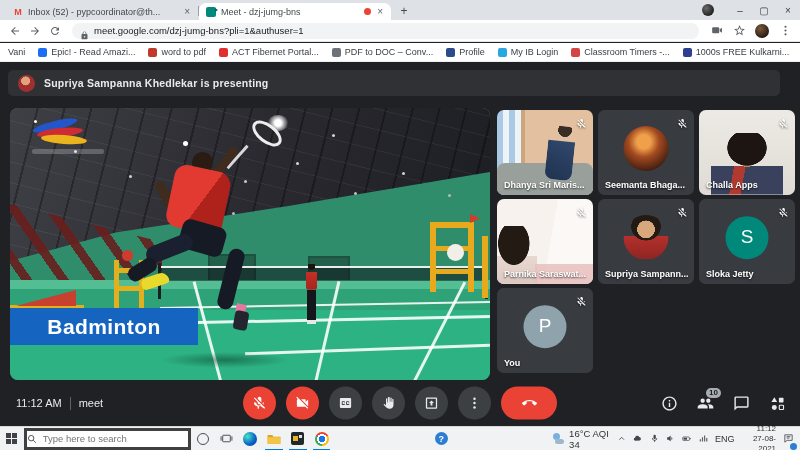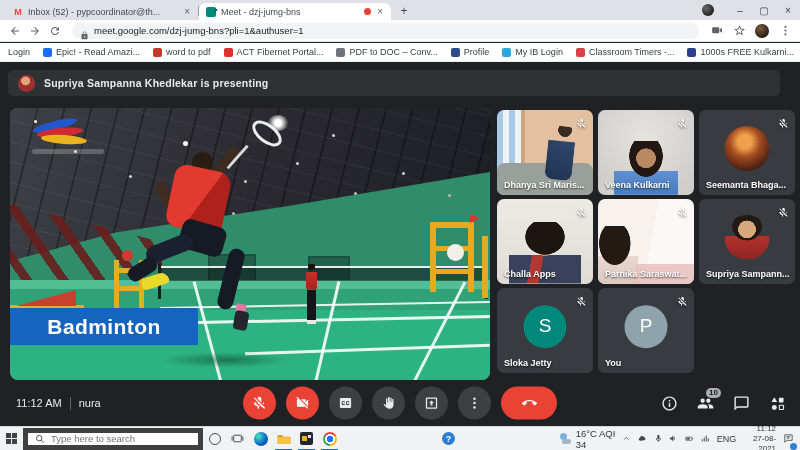--- a/index.html
+++ b/index.html
@@ -171,21 +171,21 @@
   .ric{position:relative;color:#e8eaed;display:flex;align-items:center;justify-content:center;}
   .ric svg{width:17px;height:17px;}
   .ppl-badge{position:absolute;top:-7px;right:-7px;background:#a8aeb4;color:#1b1c1e;font-size:8px;font-weight:bold;border-radius:8px;padding:1px 3px;line-height:1;}
 
   
   .taskbar{position:absolute;left:0;top:426px;width:800px;height:24px;background:#f1f2f4;border-top:1px solid #d8d8d8;display:flex;align-items:center;}
   .tb-item{height:24px;display:flex;align-items:center;justify-content:center;position:relative;}
   .start{width:26px;}
   .winlogo{display:grid;grid-template-columns:5px 5px;grid-template-rows:5px 5px;gap:1px;}
   .winlogo span{background:#3f4247;}
-  .tsearch{width:182px;height:22px;background:#fff;border:5px solid #404040;display:flex;align-items:center;gap:6px;padding:0 7px;}
+  .tsearch{width:182px;height:22px;background:#fff;border:3px solid #404040;display:flex;align-items:center;gap:6px;padding:0 0;}
   .tsearch svg{width:10px;height:10px;color:#555;}
   .tsearch input{border:none;outline:none;font-size:9.5px;color:#444;width:140px;font-family:"Liberation Sans",sans-serif;background:transparent;}
   .tico{width:26px;}
   .cortana{width:12px;height:12px;border:1.6px solid #4a4d52;border-radius:50%;}
   .taskview svg{width:13px;height:13px;color:#4a4d52;}
   .edgeic{width:14px;height:14px;border-radius:50%;background:radial-gradient(circle at 32% 32%,#45e6c3,#0b61c9 58%,#0a3e85);}
   .folderic svg{width:14px;height:12px;}
   .darkapp{width:13px;height:13px;border-radius:2px;background:#22262d;position:relative;}
   .darkapp:after{content:"";position:absolute;left:2px;top:4px;width:5px;height:5px;background:#e9b41e;}
   .darkapp:before{content:"";position:absolute;right:2px;top:3px;width:3px;height:3px;background:#dfe3e8;}
@@ -275,21 +275,21 @@
             <circle cx="12" cy="19" r="2"></circle>
           </svg>
         </span>
     </div>
   </div>
 
   <div class="bookmarks">
     <span class="bm-holder" style="display:flex;gap:13px;align-items:center;">
         <span class="bm">
           <span class="bmfav grid"></span>
-          <span>Login</span>
+          <span>Vani</span>
         </span>
         <span class="bm">
           <span class="bmfav" style="background: rgb(27, 110, 243);"></span>
           <span>Epic! - Read Amazi...</span>
         </span>
         <span class="bm">
           <span class="bmfav" style="background: rgb(192, 57, 43);"></span>
           <span>word to pdf</span>
         </span>
         <span class="bm">
@@ -381,27 +381,20 @@
 
     <div class="grid">
         <div class="tile">
           <div class="scene scene-dhanya"></div>
           <span class="tile-mic"><svg viewBox="0 0 24 24" fill="currentColor">
               <path d="M19 11h-1.7c0 .74-.16 1.43-.43 2.05l1.23 1.23c.56-.98.9-2.09.9-3.28zm-4.02.17c0-.06.02-.11.02-.17V5c0-1.66-1.34-3-3-3S9 3.34 9 5v.18l5.98 5.99zM4.27 3L3 4.27l6.01 6.01V11c0 1.66 1.33 3 2.99 3 .22 0 .44-.03.65-.08l1.66 1.66c-.71.33-1.5.52-2.31.52-2.76 0-5.3-2.1-5.3-5.1H3c0 3.41 2.72 6.23 6 6.72V21h2v-3.28c.91-.13 1.77-.45 2.54-.9L19.73 21 21 19.73 4.27 3z"></path>
             </svg></span>
           <span class="tile-name">Dhanya Sri Maris...</span>
         </div>
         <div class="tile">
-          <div class="scene scene-veena"></div>
-          <span class="tile-mic"><svg viewBox="0 0 24 24" fill="currentColor">
-              <path d="M19 11h-1.7c0 .74-.16 1.43-.43 2.05l1.23 1.23c.56-.98.9-2.09.9-3.28zm-4.02.17c0-.06.02-.11.02-.17V5c0-1.66-1.34-3-3-3S9 3.34 9 5v.18l5.98 5.99zM4.27 3L3 4.27l6.01 6.01V11c0 1.66 1.33 3 2.99 3 .22 0 .44-.03.65-.08l1.66 1.66c-.71.33-1.5.52-2.31.52-2.76 0-5.3-2.1-5.3-5.1H3c0 3.41 2.72 6.23 6 6.72V21h2v-3.28c.91-.13 1.77-.45 2.54-.9L19.73 21 21 19.73 4.27 3z"></path>
-            </svg></span>
-          <span class="tile-name">Veena Kulkarni</span>
-        </div>
-        <div class="tile">
           <div class="scene scene-seemanta"></div>
           <span class="tile-mic"><svg viewBox="0 0 24 24" fill="currentColor">
               <path d="M19 11h-1.7c0 .74-.16 1.43-.43 2.05l1.23 1.23c.56-.98.9-2.09.9-3.28zm-4.02.17c0-.06.02-.11.02-.17V5c0-1.66-1.34-3-3-3S9 3.34 9 5v.18l5.98 5.99zM4.27 3L3 4.27l6.01 6.01V11c0 1.66 1.33 3 2.99 3 .22 0 .44-.03.65-.08l1.66 1.66c-.71.33-1.5.52-2.31.52-2.76 0-5.3-2.1-5.3-5.1H3c0 3.41 2.72 6.23 6 6.72V21h2v-3.28c.91-.13 1.77-.45 2.54-.9L19.73 21 21 19.73 4.27 3z"></path>
             </svg></span>
           <span class="tile-name">Seemanta Bhaga...</span>
         </div>
         <div class="tile">
           <div class="scene scene-challa"></div>
           <span class="tile-mic"><svg viewBox="0 0 24 24" fill="currentColor">
               <path d="M19 11h-1.7c0 .74-.16 1.43-.43 2.05l1.23 1.23c.56-.98.9-2.09.9-3.28zm-4.02.17c0-.06.02-.11.02-.17V5c0-1.66-1.34-3-3-3S9 3.34 9 5v.18l5.98 5.99zM4.27 3L3 4.27l6.01 6.01V11c0 1.66 1.33 3 2.99 3 .22 0 .44-.03.65-.08l1.66 1.66c-.71.33-1.5.52-2.31.52-2.76 0-5.3-2.1-5.3-5.1H3c0 3.41 2.72 6.23 6 6.72V21h2v-3.28c.91-.13 1.77-.45 2.54-.9L19.73 21 21 19.73 4.27 3z"></path>
@@ -437,21 +430,21 @@
               <path d="M19 11h-1.7c0 .74-.16 1.43-.43 2.05l1.23 1.23c.56-.98.9-2.09.9-3.28zm-4.02.17c0-.06.02-.11.02-.17V5c0-1.66-1.34-3-3-3S9 3.34 9 5v.18l5.98 5.99zM4.27 3L3 4.27l6.01 6.01V11c0 1.66 1.33 3 2.99 3 .22 0 .44-.03.65-.08l1.66 1.66c-.71.33-1.5.52-2.31.52-2.76 0-5.3-2.1-5.3-5.1H3c0 3.41 2.72 6.23 6 6.72V21h2v-3.28c.91-.13 1.77-.45 2.54-.9L19.73 21 21 19.73 4.27 3z"></path>
             </svg></span>
           <span class="tile-name">You</span>
         </div>
       </div>
 
     <div class="ctrlbar">
       <div class="cb-left">
         <span>11:12 AM</span>
         <span class="cb-sep"></span>
-        <span>nura</span>
+        <span>meet</span>
       </div>
       <div class="cb-center">
         <div class="cbtn red">
             <svg viewBox="0 0 24 24" fill="currentColor">
               <path d="M19 11h-1.7c0 .74-.16 1.43-.43 2.05l1.23 1.23c.56-.98.9-2.09.9-3.28zm-4.02.17c0-.06.02-.11.02-.17V5c0-1.66-1.34-3-3-3S9 3.34 9 5v.18l5.98 5.99zM4.27 3L3 4.27l6.01 6.01V11c0 1.66 1.33 3 2.99 3 .22 0 .44-.03.65-.08l1.66 1.66c-.71.33-1.5.52-2.31.52-2.76 0-5.3-2.1-5.3-5.1H3c0 3.41 2.72 6.23 6 6.72V21h2v-3.28c.91-.13 1.77-.45 2.54-.9L19.73 21 21 19.73 4.27 3z"></path>
             </svg>
           </div>
         <div class="cbtn red">
             <svg viewBox="0 0 24 24" fill="currentColor">
               <path d="M21 6.5l-4 4V7c0-.55-.45-1-1-1H9.82L21 17.18V6.5zM3.27 2L2 3.27 4.73 6H4c-.55 0-1 .45-1 1v10c0 .55.45 1 1 1h12c.21 0 .39-.08.54-.18L19.73 21 21 19.73 3.27 2z"></path>

